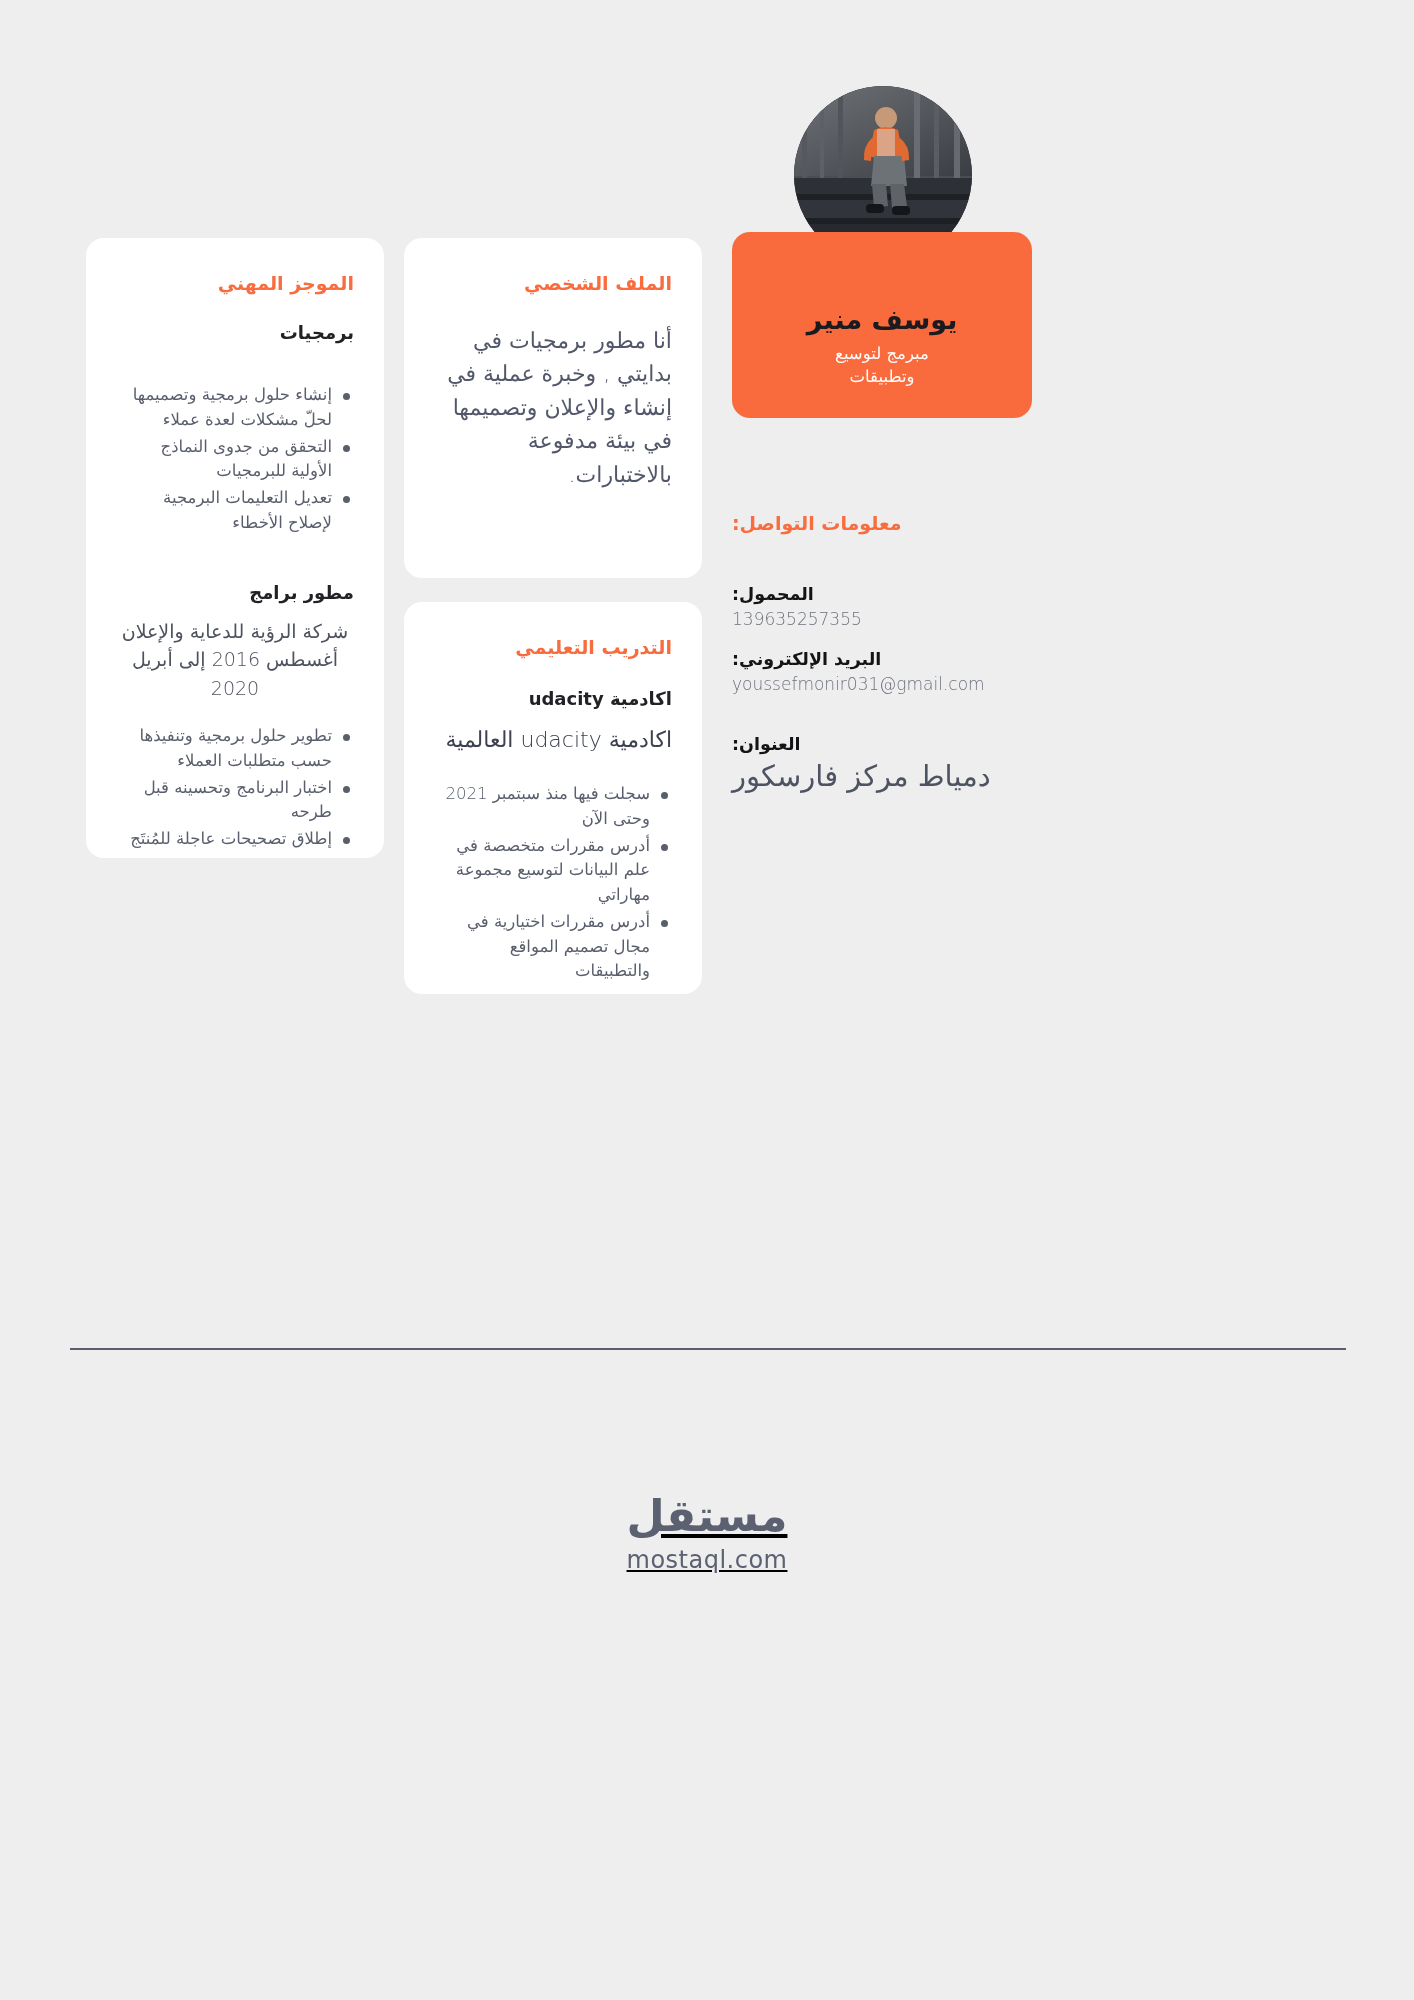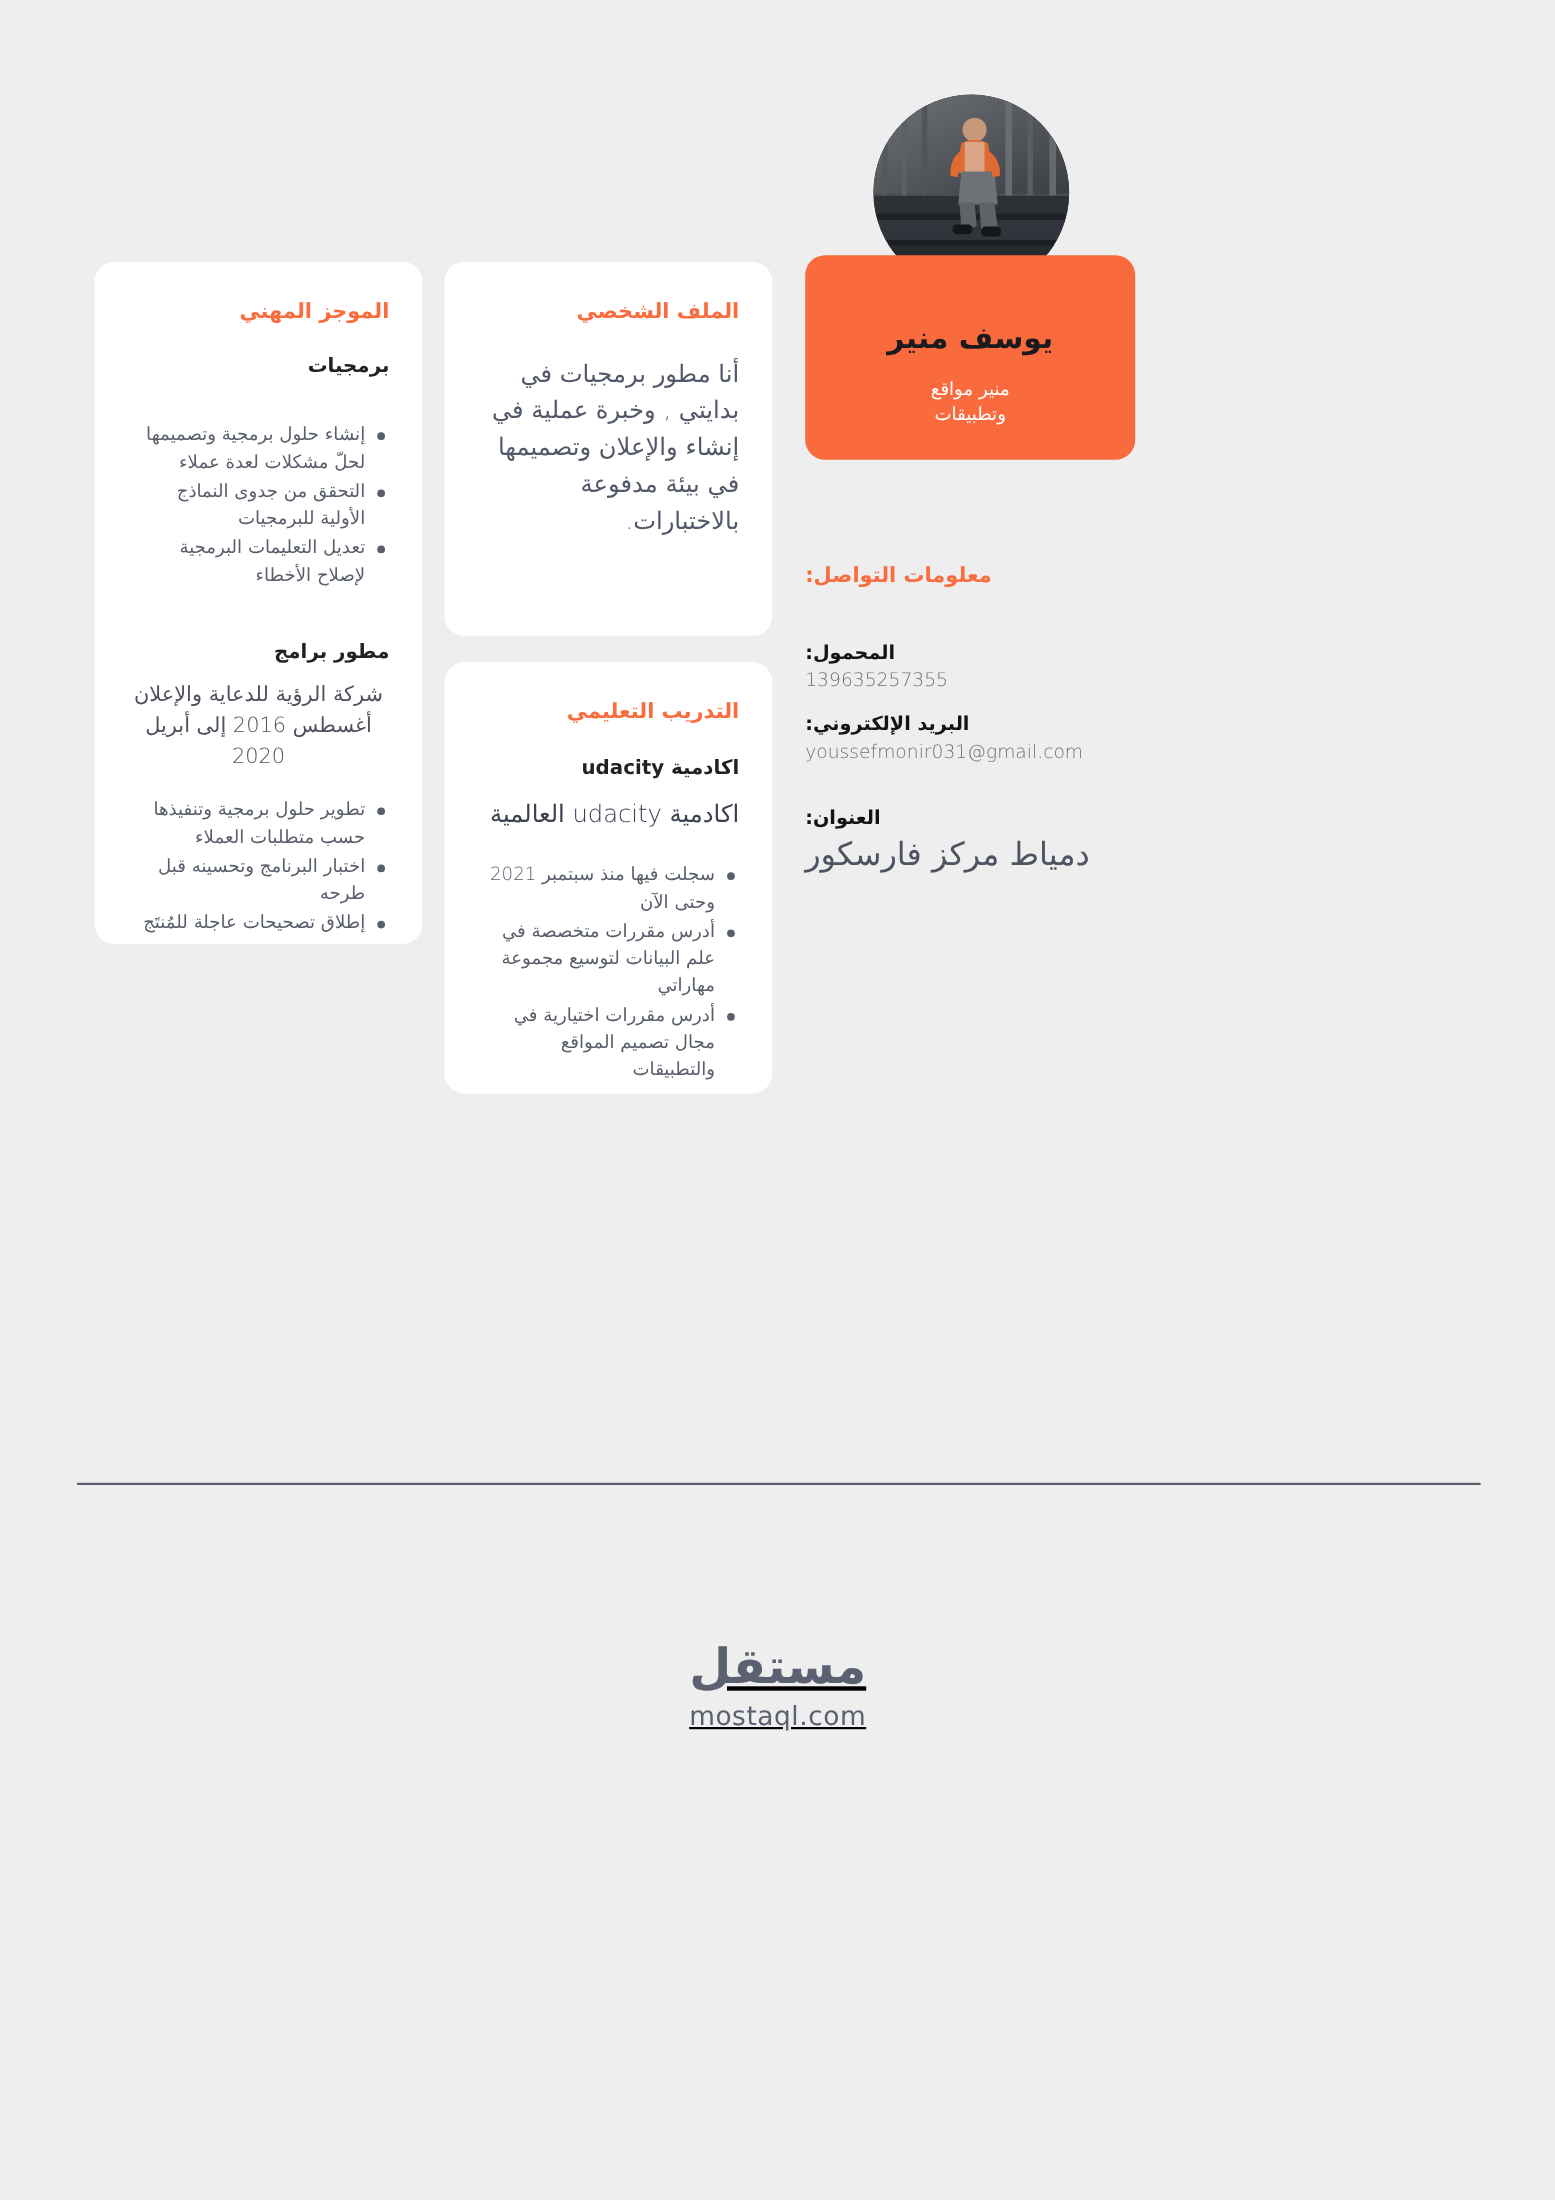--- a/index.html
+++ b/index.html
@@ -172,21 +172,21 @@
     flex-direction: column;
     align-items: center;
     justify-content: flex-end;
     padding-bottom: 30px;
   }
   #nameplate .pname {
     color: #1b1b1f;
     font-size: 27px;
     font-weight: bold;
     letter-spacing: 1px;
-    margin-bottom: 20px;
+    margin-bottom: 8px;
   }
   #nameplate .ptitle {
     color: #ffffff;
     font-size: 16.5px;
     font-weight: 300;
     line-height: 1.35;
     text-align: center;
   }
 
   
@@ -350,21 +350,21 @@
         <rect x="98" y="120" width="18" height="9" rx="4" fill="#14161a"></rect>
         <path d="M106 52 q10 8 9 22 l-7 1 q0 -12 -7 -18 z" fill="#e06a32"></path>
         <path d="M78 52 q-9 8 -8 22 l7 1 q0 -12 6 -18 z" fill="#e06a32"></path>
       </g>
     </svg>
   </div>
 
   <div id="nameplate">
     <div class="pname">يوسف منير</div>
     <div class="ptitle">
-      <span>منير مواقع</span><br>
+      <span>مبرمج لتوسيع</span><br>
       <span>وتطبيقات</span>
     </div>
   </div>
 
   <div id="contact">
     <div class="c-title">معلومات التواصل:</div>
 
     <div class="c-label">المحمول:</div>
     <div class="c-value">139635257355</div>
 

